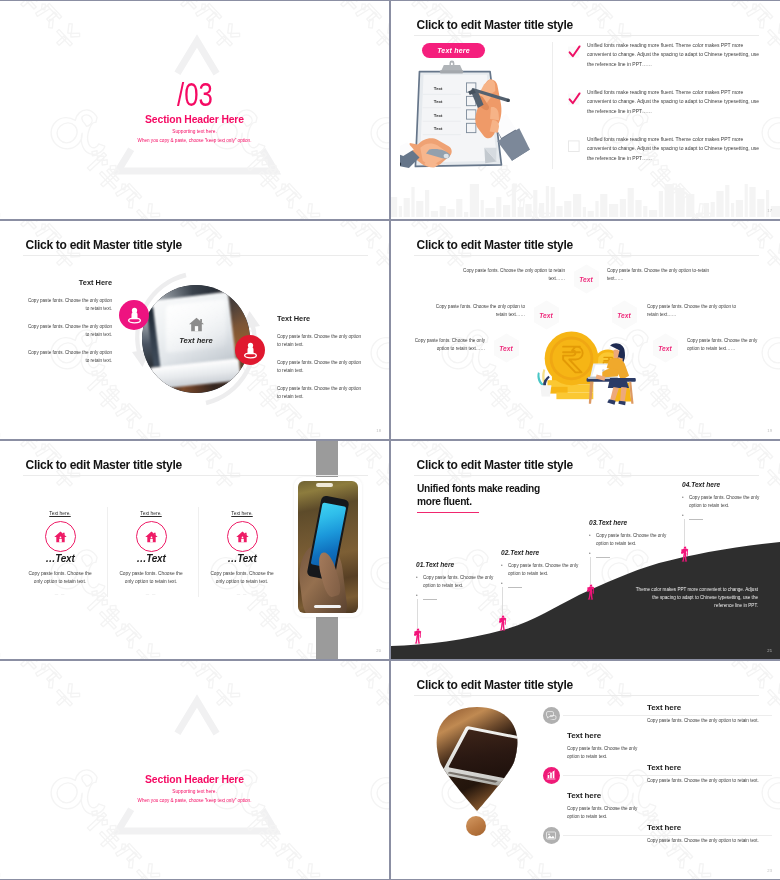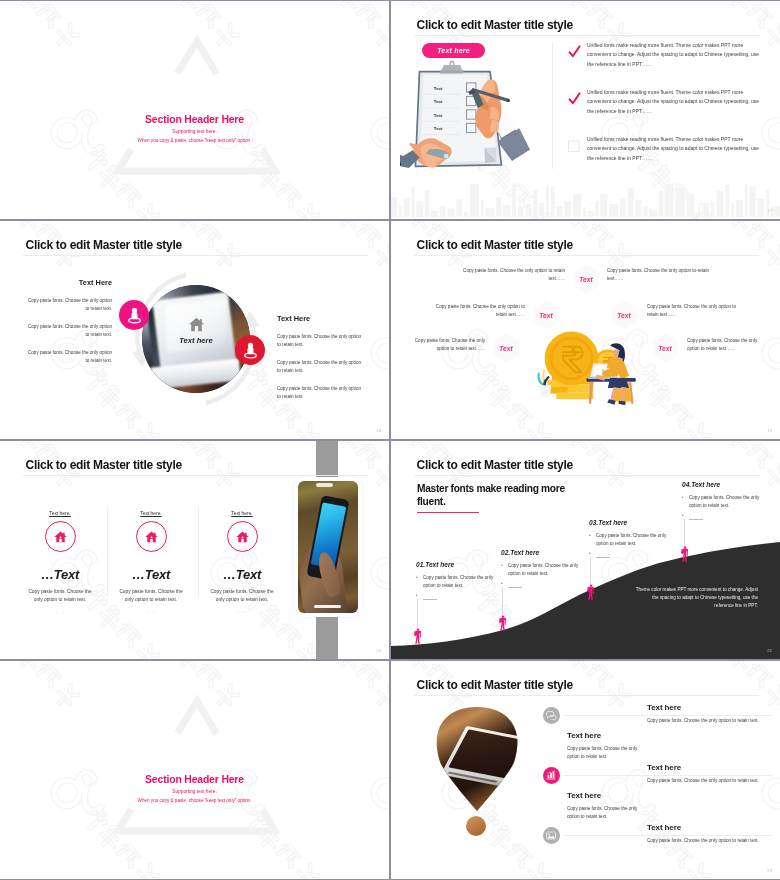--- a/index.html
+++ b/index.html
@@ -80,21 +80,21 @@
   .hxt{position:absolute;font-size:4.6px;line-height:7.8px;color:#3c3c3c;z-index:7;}
   .hxt-r{text-align:right;}
   .hxt-l{text-align:left;}
   .coin-art{position:absolute;left:134px;top:110px;z-index:6;}
   
   .tc-sep{position:absolute;top:66px;width:1px;height:90px;background:#efefef;z-index:6;}
   .tc-col{position:absolute;top:70px;width:84px;text-align:center;z-index:7;}
   .tc-kick{font-size:4.9px;color:#2a2a2a;text-decoration:underline;margin-bottom:5px;}
   .tc-ring{width:29px;height:29px;margin:0 auto;border:1.7px solid #ee1b66;border-radius:50%;
            display:flex;align-items:center;justify-content:center;}
-  .tc-title{margin-top:15px;font-size:13px;font-weight:bold;font-style:italic;color:#1c1c1c;letter-spacing:-0.2px;}
+  .tc-title{margin-top:1px;font-size:10px;font-weight:bold;font-style:italic;color:#1c1c1c;letter-spacing:-0.2px;}
   .tc-body{margin-top:6px;font-size:4.8px;line-height:8.4px;color:#3c3c3c;padding:0 6px;}
   .tc-dots{margin-top:5px;font-size:3.4px;color:#cfcfcf;letter-spacing:1px;}
   .ph-strap{position:absolute;left:316px;width:22px;background:#9b9b9b;z-index:5;}
   .ph-strap-t{top:-2px;height:40px;}
   .ph-strap-b{top:164px;height:58px;}
   .ph-frame{position:absolute;left:294px;top:36px;width:68px;height:140px;background:#fff;
             border-radius:9px;padding:4px;box-sizing:border-box;z-index:7;
             box-shadow:0 0 3px rgba(0,0,0,.08);}
   .ph-body{position:absolute;left:4px;top:4px;right:4px;bottom:4px;border-radius:6px;overflow:hidden;
            background:linear-gradient(168deg,#6f6233 0%,#8d7c3e 9%,#5d4b2a 22%,#6d5530 38%,
@@ -153,20 +153,21 @@
   .pl-b{font-size:4.6px;line-height:7.6px;color:#3c3c3c;}
 </style>
 </head>
 <body>
 
 <div class="grid">
   <div class="slide" id="sl1">
   <svg class="tri" width="389" height="218" viewBox="0 0 389 218">
     <path d="M197 40 L275 170 L118 170 Z" fill="none" stroke="#f1f1f2" stroke-width="7" stroke-dasharray="38 89 207 89 38" stroke-linecap="butt"></path>
   </svg>
+  <div class="sd-num"><span>/03</span></div>
   <div class="sd-head">Section Header Here</div>
   <div class="sd-sub1">Supporting text here.</div>
   <div class="sd-sub2">When you copy &amp; paste, choose "keep text only" option.</div>
       <div class="wm ">
         <div class="wm-tile" style="left:0px;top:0px">
 <svg width="146" height="54" viewBox="0 0 116 43" fill="none" stroke="#f4f4f4" stroke-width="1.1" stroke-linejoin="round" stroke-linecap="round">
  <g>
   <path d="M19.2 1.4 C14.4 1.4 10.8 4.9 10.8 9.8 C10.8 12.1 11.6 14.2 13.0 16.2
            C7.4 17.6 3.2 22.4 3.2 28.2 C3.2 35.0 8.9 40.4 15.8 40.4
            C22.7 40.4 28.4 35.0 28.4 28.2 C28.4 24.6 26.8 21.4 24.2 19.2
@@ -1954,21 +1955,21 @@
   <path d="M99.5 18.5 L115 18.5 L115 21 L99.5 21 Z"></path>
   <path d="M106 19.5 L108.8 19.5 L108.8 27 L106 27 Z"></path>
  </g>
 </svg>
         </div>
       </div>
     </div>
   <div class="slide" id="sl6">
       <div class="s-title">Click to edit Master title style</div>
           <div class="title-rule"></div>
-  <div class="mt-lead">Master fonts make reading more fluent.</div>
+  <div class="mt-lead">Unified fonts make reading more fluent.</div>
   <div class="mt-ul"></div>
   <svg class="mt-hill" width="389" height="124" viewBox="0 0 389 124" preserveAspectRatio="none">
     <path d="M0 111 C34 110 76 105 112 95 C142 87 162 73 188 60 C214 48 238 37 268 28
              C302 19 346 11 389 7 L389 124 L0 124 Z" fill="#2e2e2e"></path>
   </svg>
   <div class="mt-step" style="left:25px;top:120px;width:84px">
         <div class="mt-h"><span>01.</span><span>Text here</span></div>
         <div class="mt-b">
           <span class="bul">•</span>
           <span>Copy paste fonts. Choose the only option to retain text.</span>

